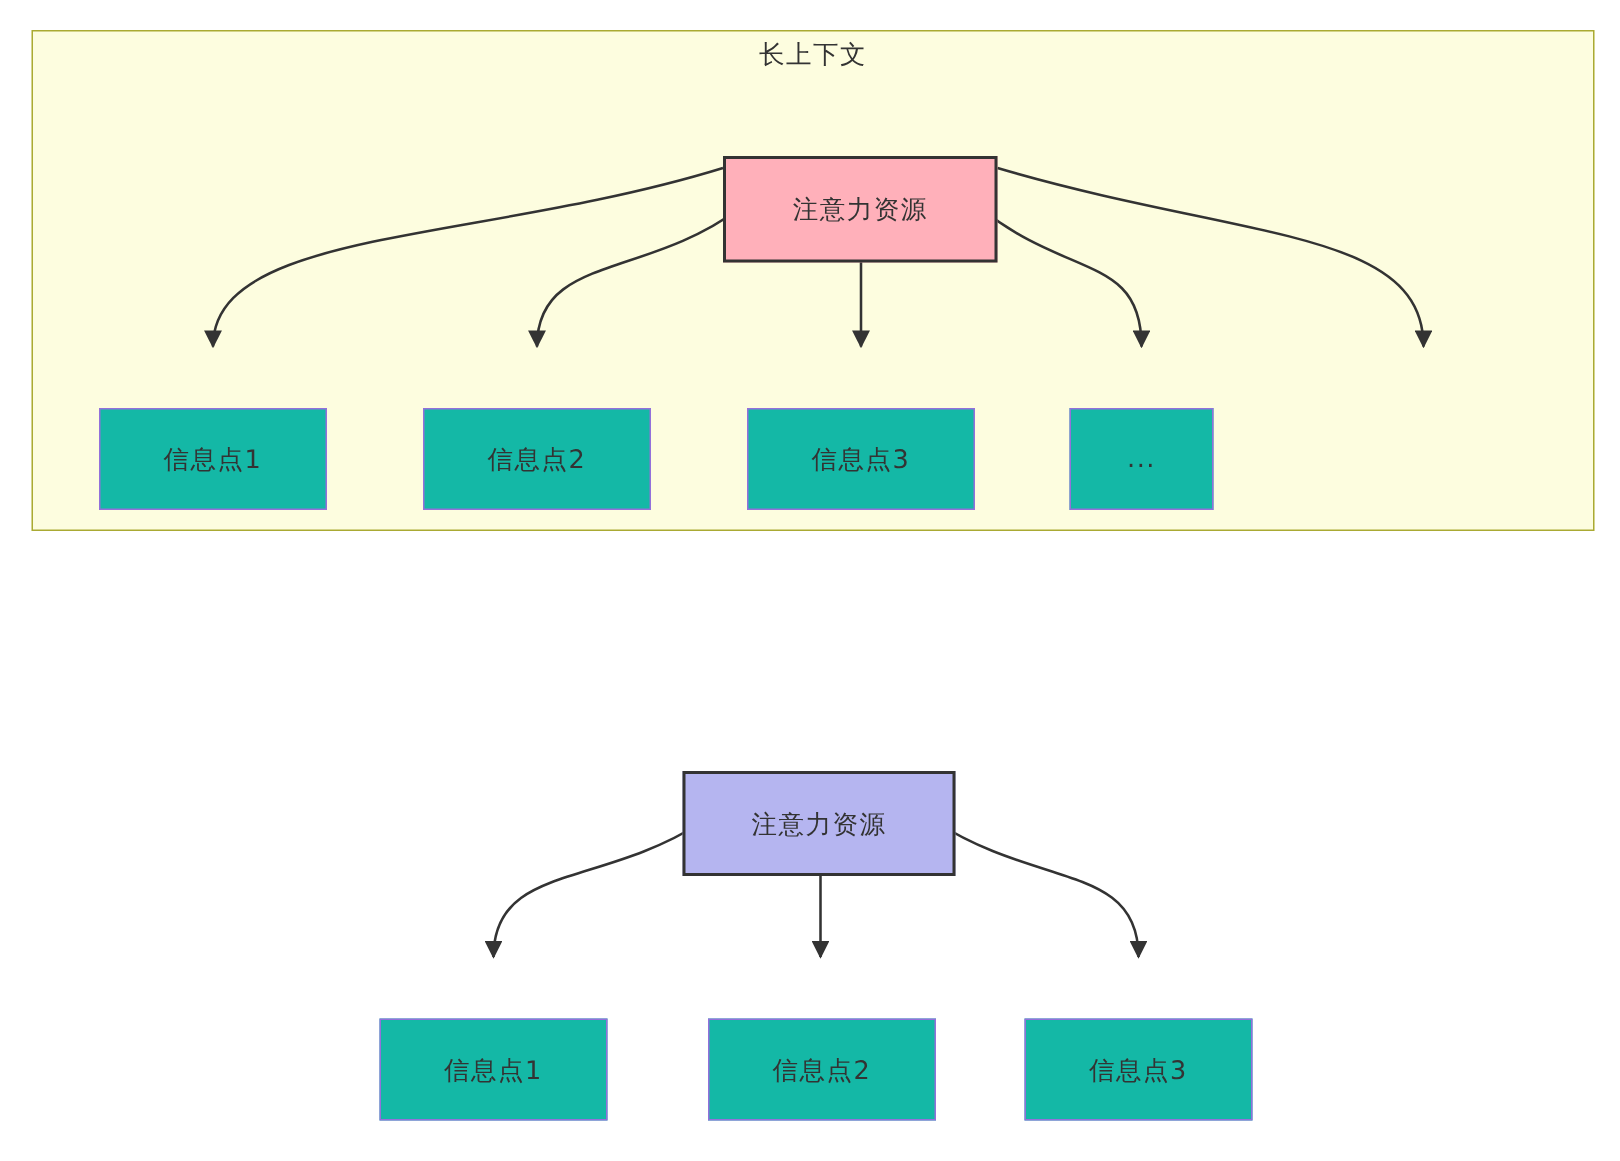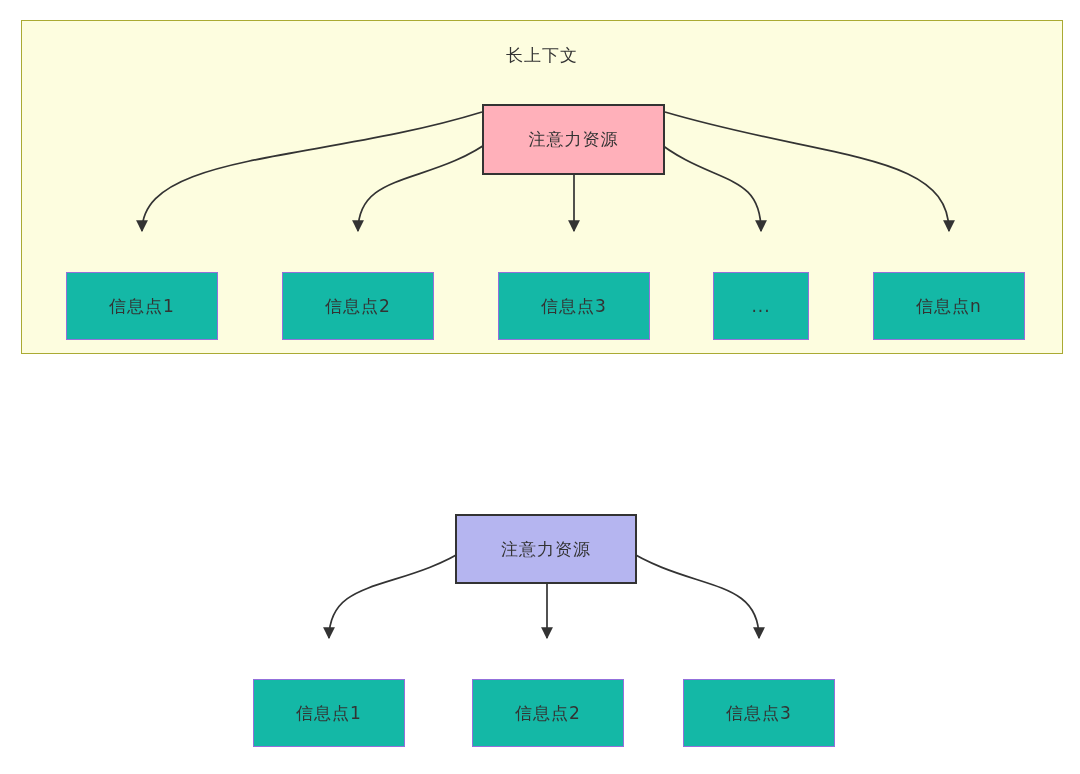--- a/index.html
+++ b/index.html
@@ -18,21 +18,21 @@
   * { box-sizing: border-box; }
 
   .cluster {
     position: absolute;
     background: #fdfddf;
     border: 1.5px solid #aaaa33;
     z-index: 1;
   }
   .cluster-title {
     position: absolute;
-    top: 23px;
+    top: 4px;
     left: 0;
     width: 100%;
     text-align: center;
     font-size: 17px;
     color: #333333;
     letter-spacing: 1px;
   }
 
   #edges {
     position: absolute;
@@ -118,23 +118,20 @@
   </div>
   <div class="node info" id="long-c1">
     <span>信息点2</span>
   </div>
   <div class="node info" id="long-c2">
     <span>信息点3</span>
   </div>
   <div class="node info" id="long-c3">
     <span>...</span>
   </div>
-  <div class="node info" id="long-c4">
-    <span>信息点n</span>
-  </div>
 
   <div class="node root root-short" id="short-root">
     <span>注意力资源</span>
   </div>
   <div class="node info" id="short-c0">
     <span>信息点1</span>
   </div>
   <div class="node info" id="short-c1">
     <span>信息点2</span>
   </div>

